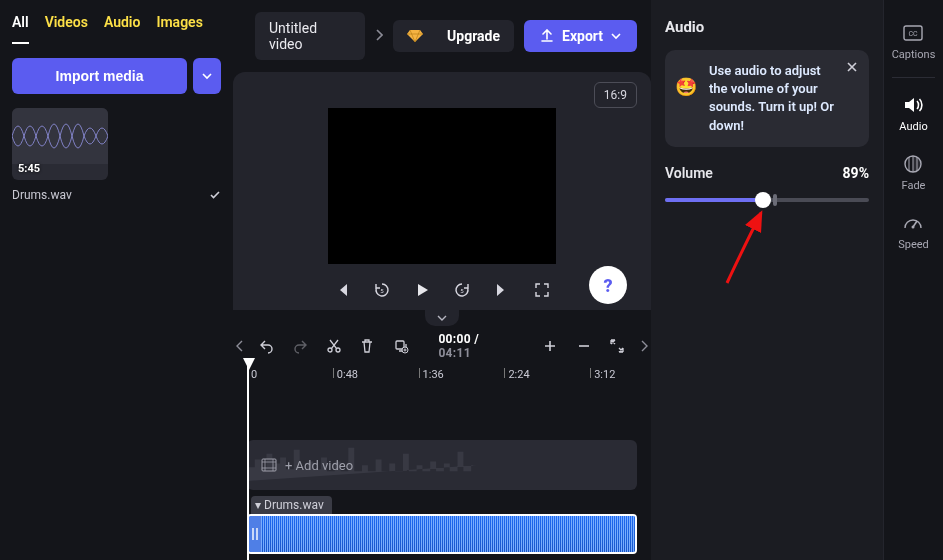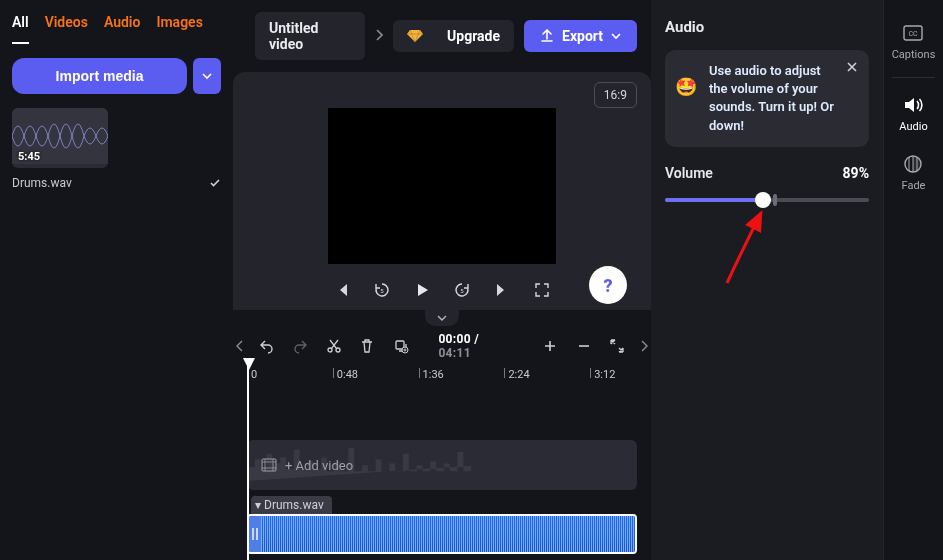--- a/index.html
+++ b/index.html
@@ -2,36 +2,36 @@
 <html><head>
 <meta charset="utf-8">
 <style>
 * { margin: 0; padding: 0; box-sizing: border-box; }
 body { font-family: -apple-system, BlinkMacSystemFont, "Segoe UI", Roboto, sans-serif; background: #14151a; color: #e7e7ec; width: 943px; height: 560px; overflow: hidden; font-size: 13px; }
 .app { display: flex; height: 100%; }
 
 
 .left-panel { width: 233px; background: #14151a; padding: 14px 12px; flex-shrink: 0; }
 .tabs { display: flex; gap: 16px; margin-bottom: 14px; font-size: 14px; }
-.tab { color: #f97316; cursor: pointer; font-weight: 600; }
+.tab { color: #fde047; cursor: pointer; font-weight: 600; }
 .tab.active { color: #fff; border-bottom: 2px solid #fff; padding-bottom: 12px; }
 .import-row { display: flex; gap: 6px; margin-bottom: 14px; }
-.import-btn { flex: 1; background: #5b5cf0; color: #fff; border: none; border-radius: 12px; padding: 10px 12px; font-weight: 600; font-size: 14px; cursor: pointer; }
+.import-btn { flex: 1; background: #5b5cf0; color: #fff; border: none; border-radius: 6px; padding: 10px 12px; font-weight: 600; font-size: 14px; cursor: pointer; }
 .import-dd { width: 28px; background: #5b5cf0; border: none; border-radius: 6px; color: #fff; display: flex; align-items: center; justify-content: center; cursor: pointer; }
-.media-thumb { width: 96px; height: 60px; background: #2a2b34; border-radius: 6px; position: relative; overflow: hidden; }
+.media-thumb { width: 96px; height: 72px; background: #2a2b34; border-radius: 6px; position: relative; overflow: hidden; }
 .media-thumb svg { position: absolute; inset: 0; }
 .dur { position: absolute; left: 6px; bottom: 5px; font-size: 11px; font-weight: 700; color: #fff; text-shadow: 0 0 3px #000; }
 .media-row { display: flex; align-items: center; justify-content: space-between; margin-top: 8px; }
 .media-name { font-size: 12px; color: #c8c8d2; }
 
 
 .center { flex: 1; display: flex; flex-direction: column; min-width: 0; }
 
 .top-bar { display: flex; align-items: center; gap: 10px; padding: 12px 14px 12px 22px; }
-.title-chip { background: #23242c; border-radius: 6px; padding: 8px 14px; color: #eaeaef; font-size: 14px; font-weight: 700; cursor: pointer; }
+.title-chip { background: #23242c; border-radius: 6px; padding: 8px 14px; color: #eaeaef; font-size: 14px; font-weight: 400; cursor: pointer; }
 .chev-sep { color: #797986; }
 .upgrade { background: #23242c; border-radius: 6px; padding: 8px 14px; color: #fff; font-size: 14px; font-weight: 700; display: flex; gap: 24px; align-items: center; cursor: pointer; }
 .export { background: #5b5cf0; border-radius: 6px; padding: 8px 16px; color: #fff; font-size: 14px; font-weight: 700; display: flex; gap: 8px; align-items: center; cursor: pointer; }
 
 .preview-wrap { position: relative; background: #23242c; margin: 0 0 0 0; border-radius: 12px 12px 0 0; padding: 8px 14px 0 14px; }
 .aspect { position: absolute; right: 14px; top: 10px; border: 1px solid #4c4d57; border-radius: 6px; padding: 5px 9px; font-size: 12px; color: #d7d7e0; cursor: pointer; }
 .canvas { background: #000; width: 228px; height: 156px; margin: 28px auto 0 auto; }
 .controls { display: flex; gap: 20px; align-items: center; justify-content: center; padding: 16px 0 10px 0; color: #d7d7e0; }
 .controls .ctrl { width: 20px; height: 20px; display: flex; align-items: center; justify-content: center; cursor: pointer; }
 .help-fab { position: absolute; right: 24px; bottom: 6px; width: 38px; height: 38px; border-radius: 50%; background: #fff; display: flex; align-items: center; justify-content: center; color: #5b5cf0; font-weight: 800; font-size: 18px; cursor: pointer; }
@@ -349,15 +349,25 @@
     <div class="tool">
       <span class="ico-wrap">
           <svg width="20" height="20" viewBox="0 0 20 20">
             <circle cx="10" cy="10" r="8" stroke="currentColor" stroke-width="1.4" fill="none"></circle>
             <path d="M10 2a8 8 0 0 1 0 16z" fill="currentColor" opacity=".15"></path>
             <path d="M10 2v16M6 3v14M14 3v14" stroke="currentColor" stroke-width="1"></path>
           </svg>
         </span>
       <span>Fade</span>
     </div>
+    <div class="tool">
+      <span class="ico-wrap">
+          <svg width="20" height="18" viewBox="0 0 20 18">
+            <path d="M2 14a8 8 0 1 1 16 0" stroke="currentColor" stroke-width="1.4" fill="none"></path>
+            <circle cx="10" cy="13" r="1.5" fill="currentColor"></circle>
+            <path d="M10 13L14 7" stroke="currentColor" stroke-width="1.6"></path>
+          </svg>
+        </span>
+      <span>Speed</span>
+    </div>
   </div>
 
 </div>
 
 </body></html>

